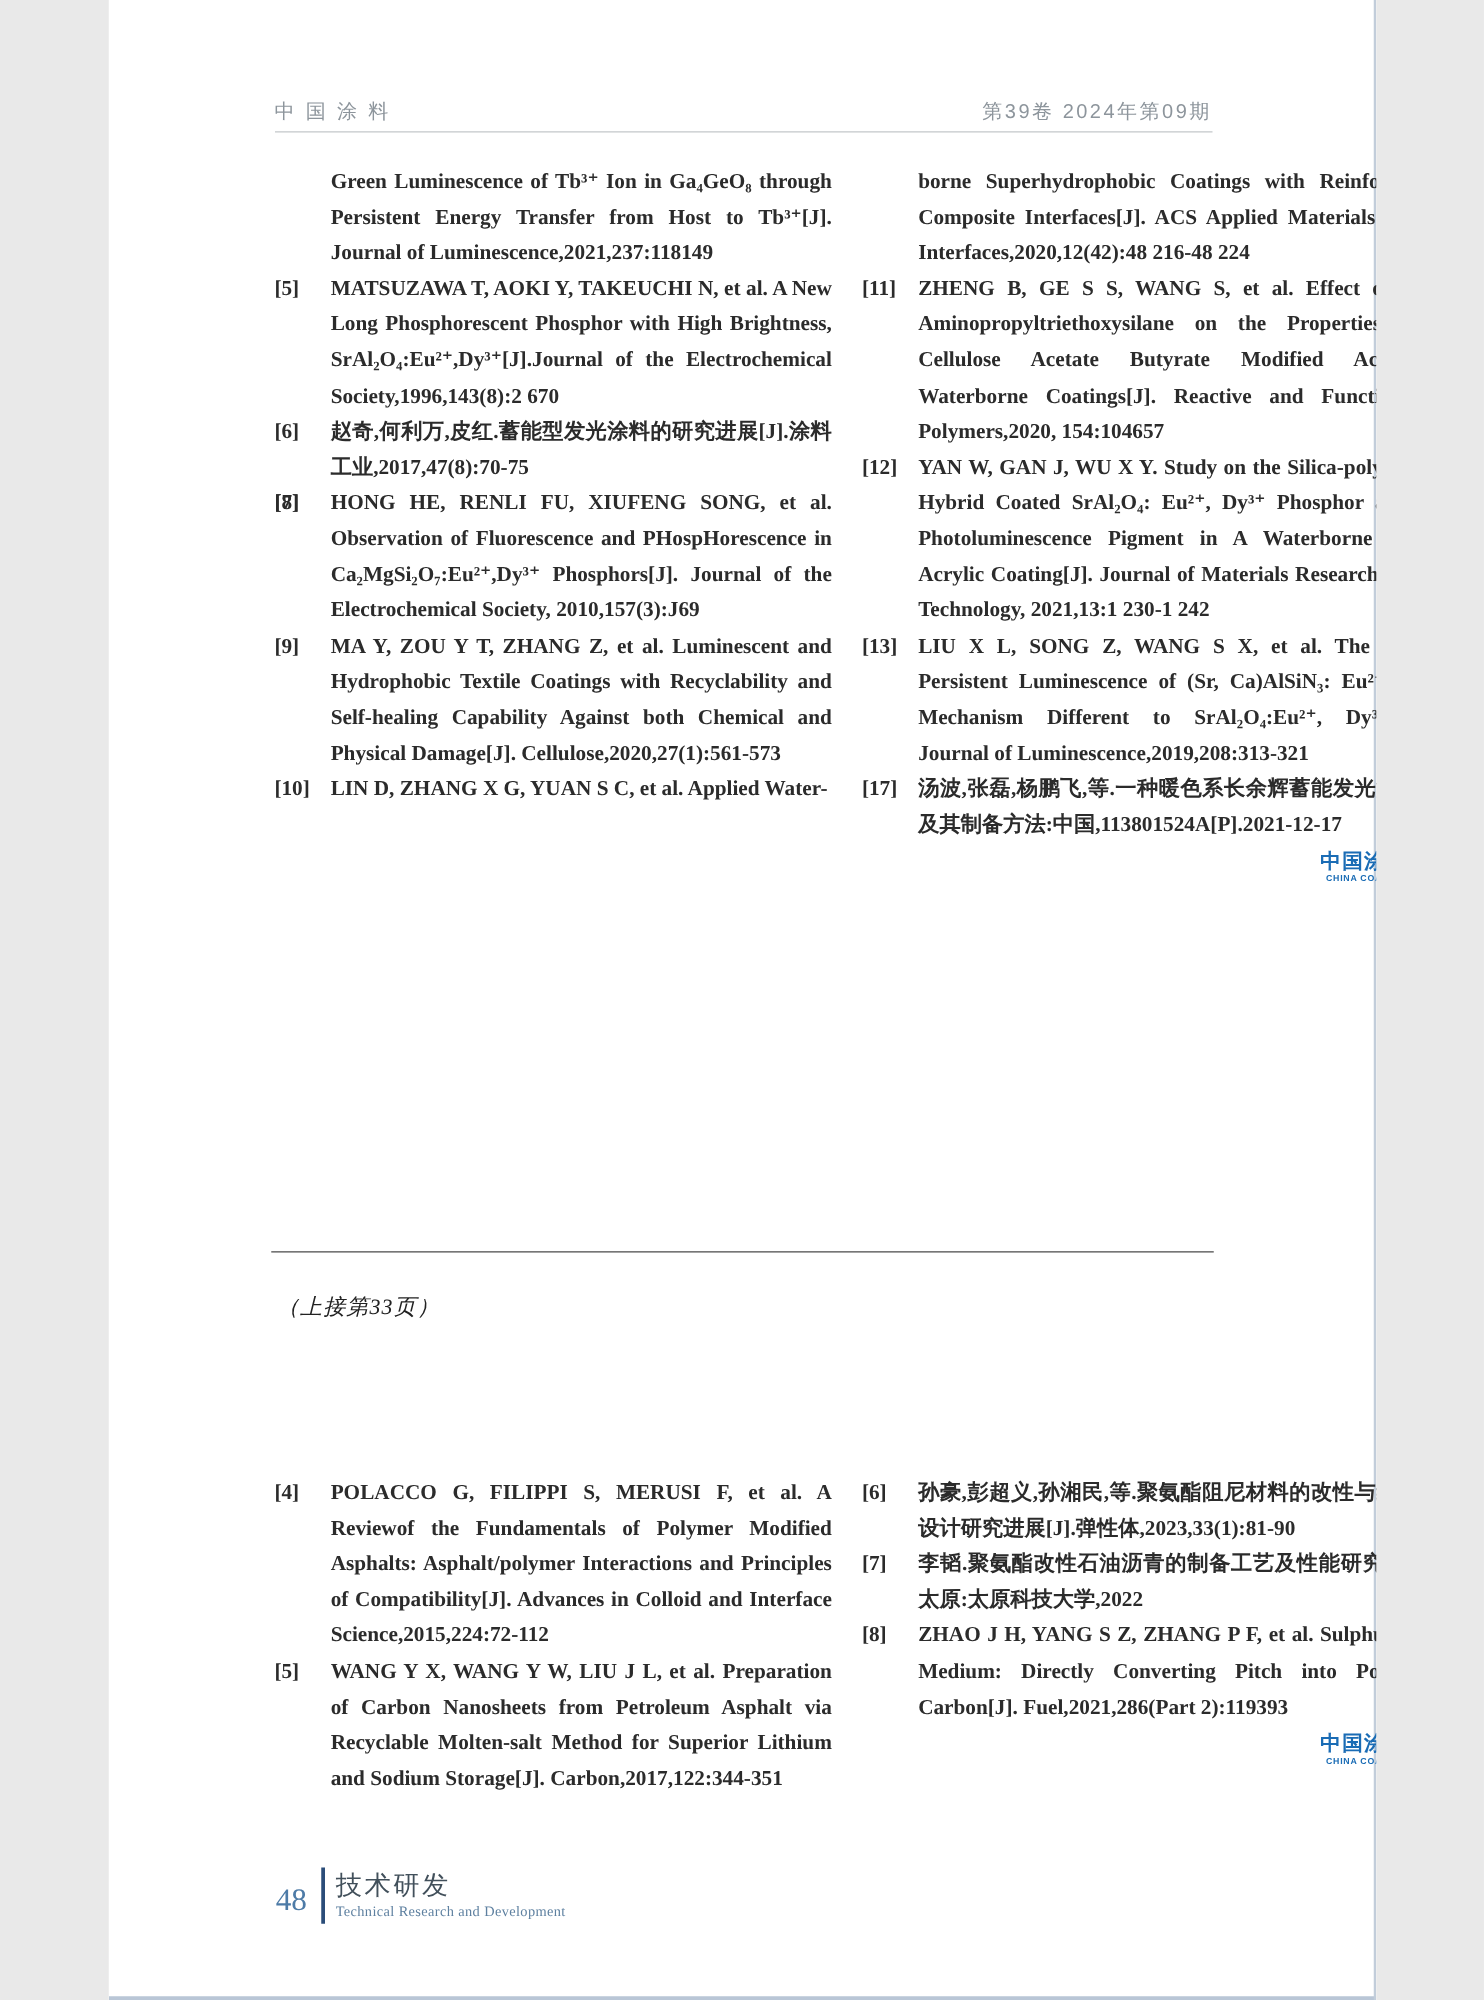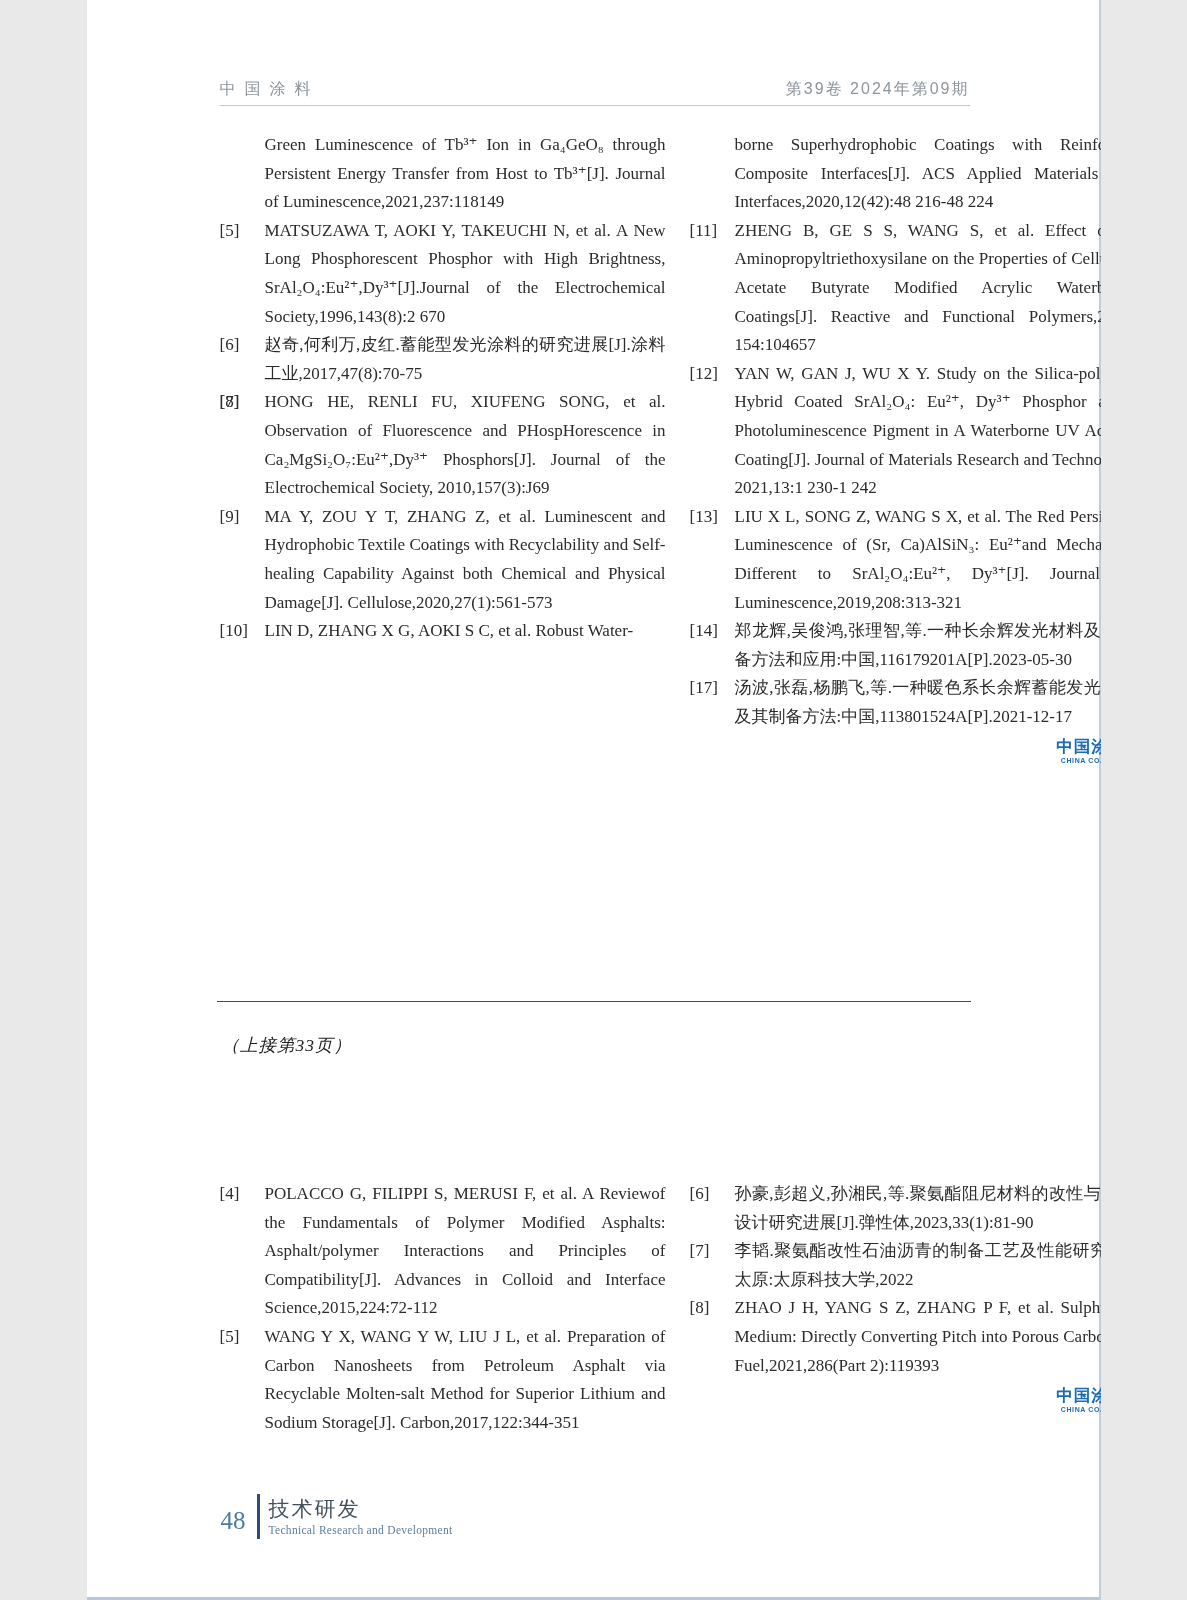--- a/index.html
+++ b/index.html
@@ -35,21 +35,21 @@
   .journal-name{font-size:16px;color:var(--hdr-gray);letter-spacing:9px;}
   .issue-info{font-size:16px;color:var(--hdr-gray);letter-spacing:2px;text-align:center;}
   
   .refs{
     position:absolute;left:133px;width:916px;
     display:flex;gap:24px;
   }
   .refs-1{top:131px;}
   .refs-2{top:1180px;}
   .ref-col{flex:1 1 0;min-width:0;display:flex;flex-direction:column;}
-  .ref-item{position:relative;padding-left:45px;font-size:17px;line-height:28.6px;}
+  .ref-item{position:relative;padding-left:45px;font-size:17px;line-height:28.6px;font-weight:bold;}
   .ref-num{position:absolute;left:0;top:0;}
   .ref-text{display:block;text-align:justify;}
   
   .logo{margin-top:7px;text-align:right;padding-right:6px;line-height:1;
         font-family:"Liberation Sans","DejaVu Sans",sans-serif;}
   .logo-name{color:var(--logo-blue);font-weight:bold;font-size:16.5px;letter-spacing:1px;}
   .logo-mark{font-size:8px;vertical-align:super;color:var(--logo-blue);}
   .logo-sub{color:var(--logo-blue);font-size:7px;letter-spacing:0.6px;margin-top:2px;font-weight:bold;}
   
   .divider{position:absolute;left:130px;right:130px;top:1001px;border-top:1.5px solid var(--divider);}
@@ -108,21 +108,21 @@
             <span class="ref-text">HONG HE, RENLI FU, XIUFENG SONG, et al. Observation of Fluorescence and PHospHorescence in Ca₂MgSi₂O₇:Eu²⁺,Dy³⁺ Phosphors[J]. Journal of the Electrochemical Society, 2010,157(3):J69</span>
           </div>
 
           <div class="ref-item">
             <span class="ref-num">[9]</span>
             <span class="ref-text">MA Y, ZOU Y T, ZHANG Z, et al. Luminescent and Hydrophobic Textile Coatings with Recyclability and Self-healing Capability Against both Chemical and Physical Damage[J]. Cellulose,2020,27(1):561-573</span>
           </div>
 
           <div class="ref-item">
             <span class="ref-num">[10]</span>
-            <span class="ref-text">LIN D, ZHANG X G, AOKI S C, et al. Robust Water-</span>
+            <span class="ref-text">LIN D, ZHANG X G, YUAN S C, et al. Applied Water-</span>
           </div>
         </div>
     </div>
     <div class="ref-col">
       <div>
 
           <div class="ref-item">
             <span class="ref-num"></span>
             <span class="ref-text">borne Superhydrophobic Coatings with Reinforced Composite Interfaces[J]. ACS Applied Materials and Interfaces,2020,12(42):48 216-48 224</span>
           </div>
@@ -135,24 +135,20 @@
           <div class="ref-item">
             <span class="ref-num">[12]</span>
             <span class="ref-text">YAN W, GAN J, WU X Y. Study on the Silica-polymer Hybrid Coated SrAl₂O₄: Eu²⁺, Dy³⁺ Phosphor as A Photoluminescence Pigment in A Waterborne UV Acrylic Coating[J]. Journal of Materials Research and Technology, 2021,13:1 230-1 242</span>
           </div>
 
           <div class="ref-item">
             <span class="ref-num">[13]</span>
             <span class="ref-text">LIU X L, SONG Z, WANG S X, et al. The Red Persistent Luminescence of (Sr, Ca)AlSiN₃: Eu²⁺and Mechanism Different to SrAl₂O₄:Eu²⁺, Dy³⁺[J]. Journal of Luminescence,2019,208:313-321</span>
           </div>
 
-          <div class="ref-item">
-            <span class="ref-num">[14]</span>
-            <span class="ref-text">郑龙辉,吴俊鸿,张理智,等.一种长余辉发光材料及其制备方法和应用:中国,116179201A[P].2023-05-30</span>
-          </div>
 
           <div class="ref-item">
             <span class="ref-num">[17]</span>
             <span class="ref-text">汤波,张磊,杨鹏飞,等.一种暖色系长余辉蓄能发光涂料及其制备方法:中国,113801524A[P].2021-12-17</span>
           </div>
         </div>
       <div class="logo">
         <div class="logo-name"><span>中国涂料</span><span class="logo-mark">’</span></div>
         <div class="logo-sub">CHINA COATINGS</div>
       </div>

